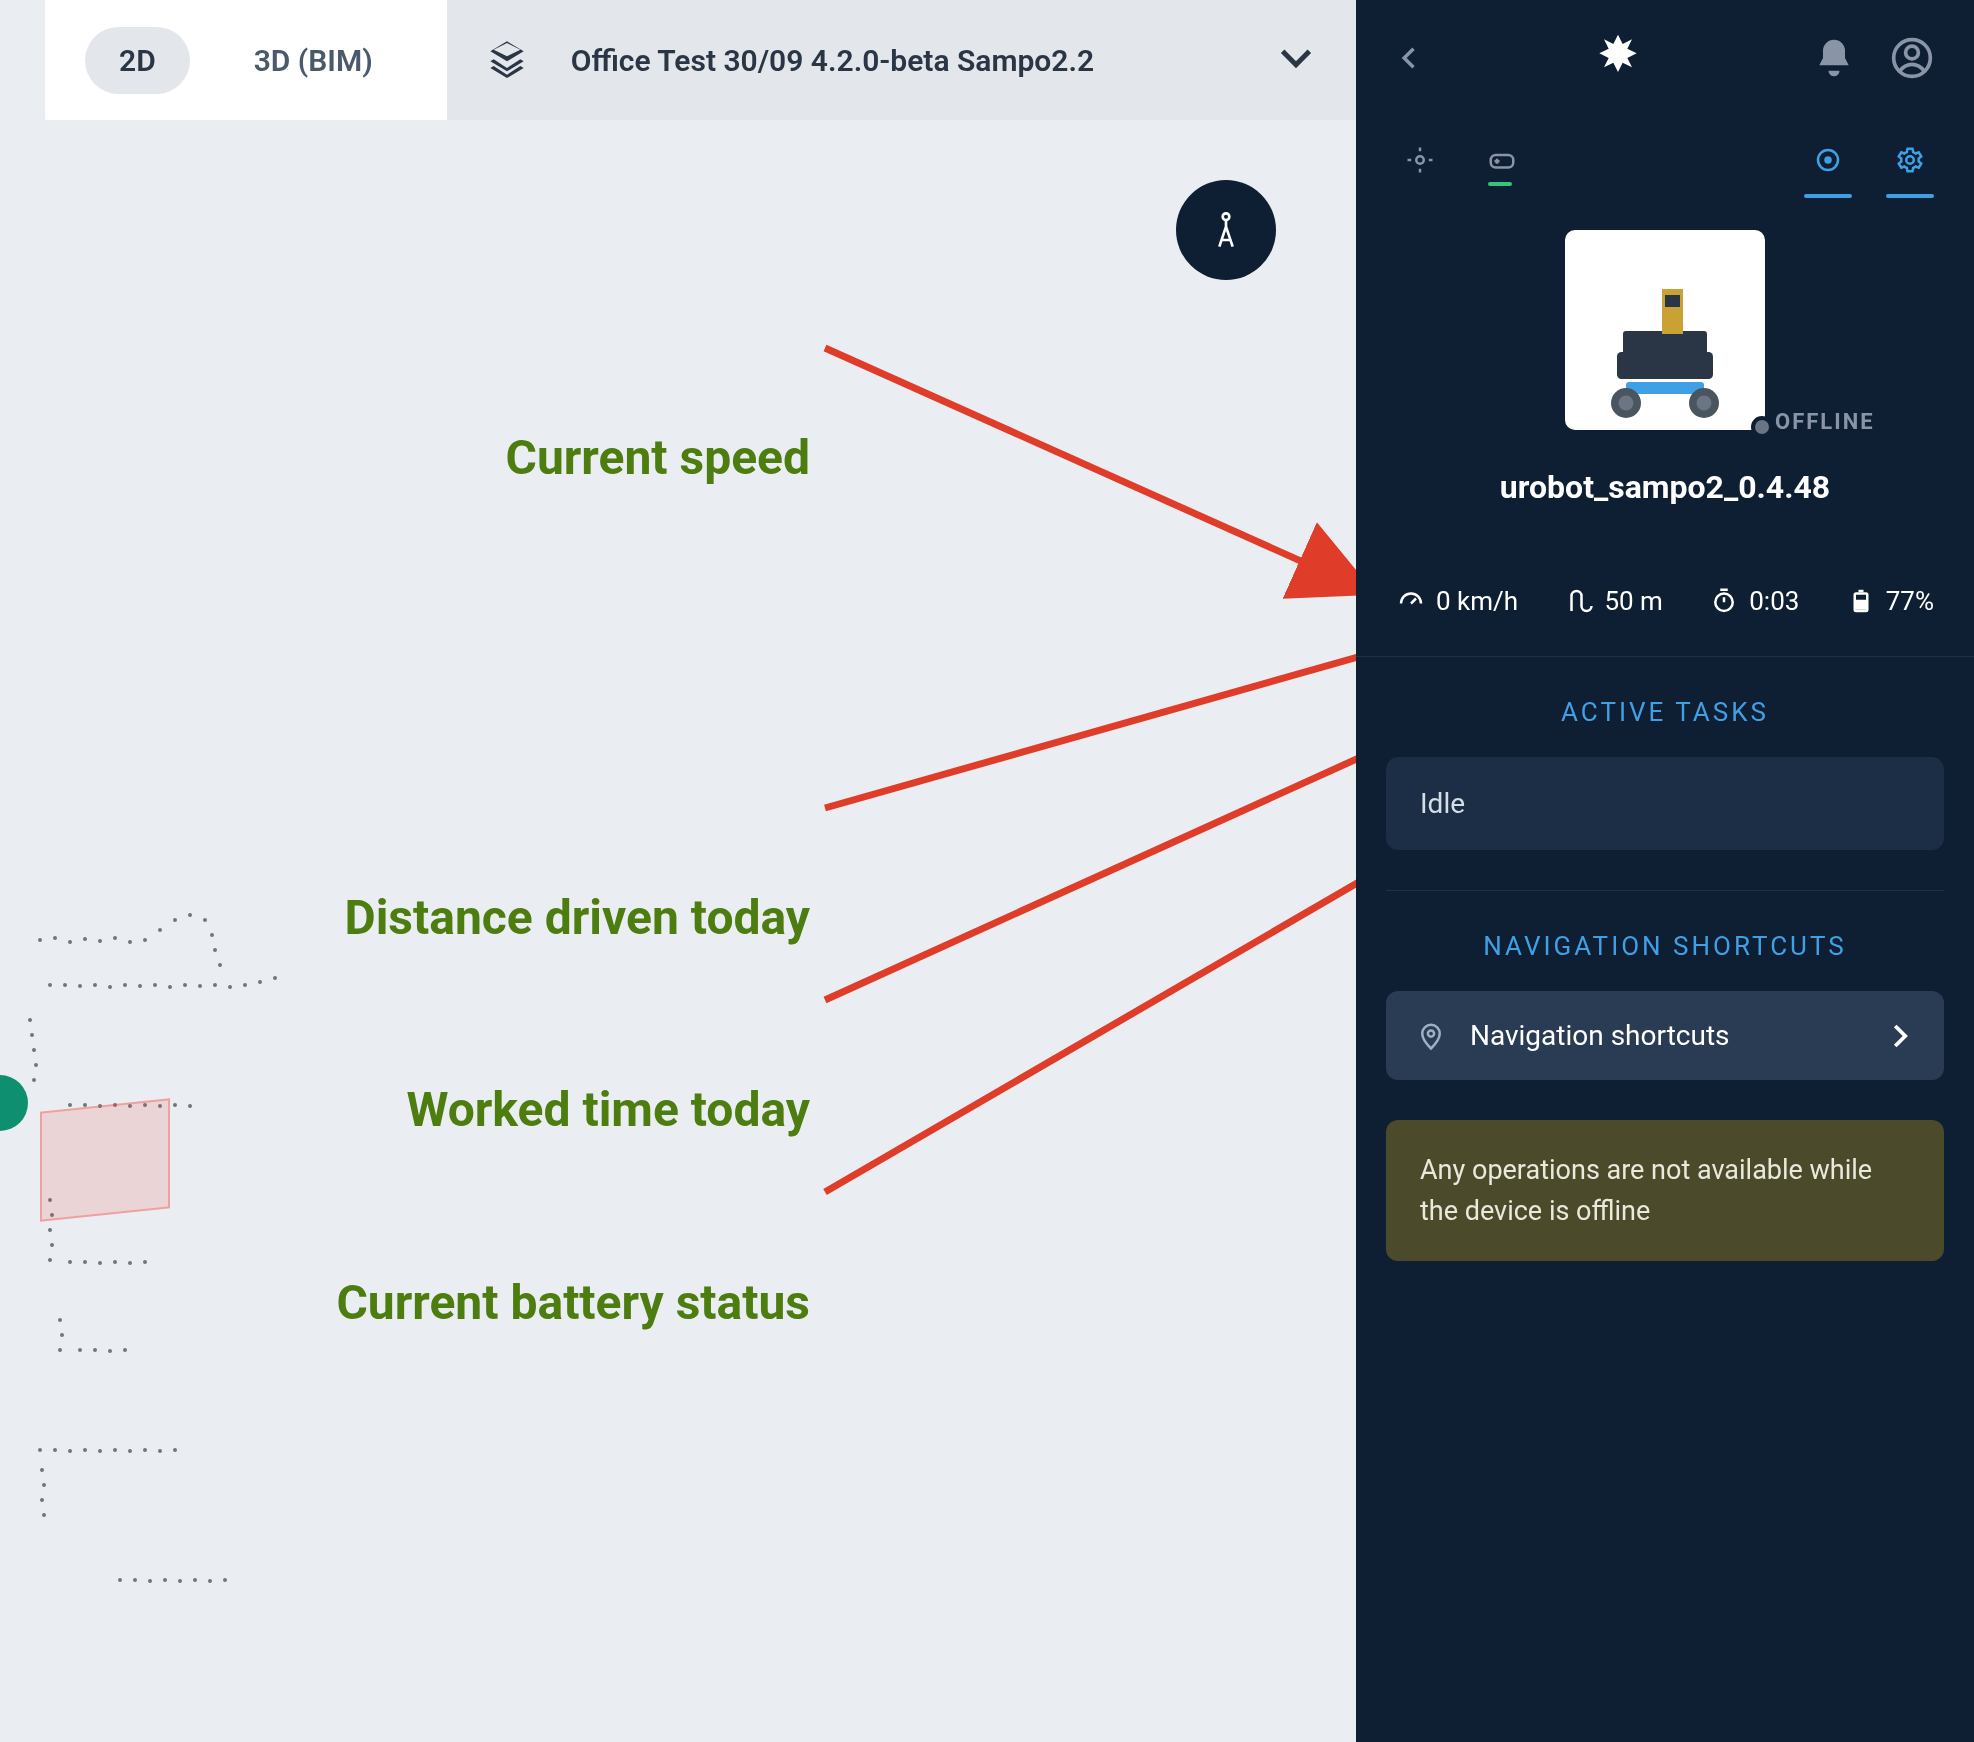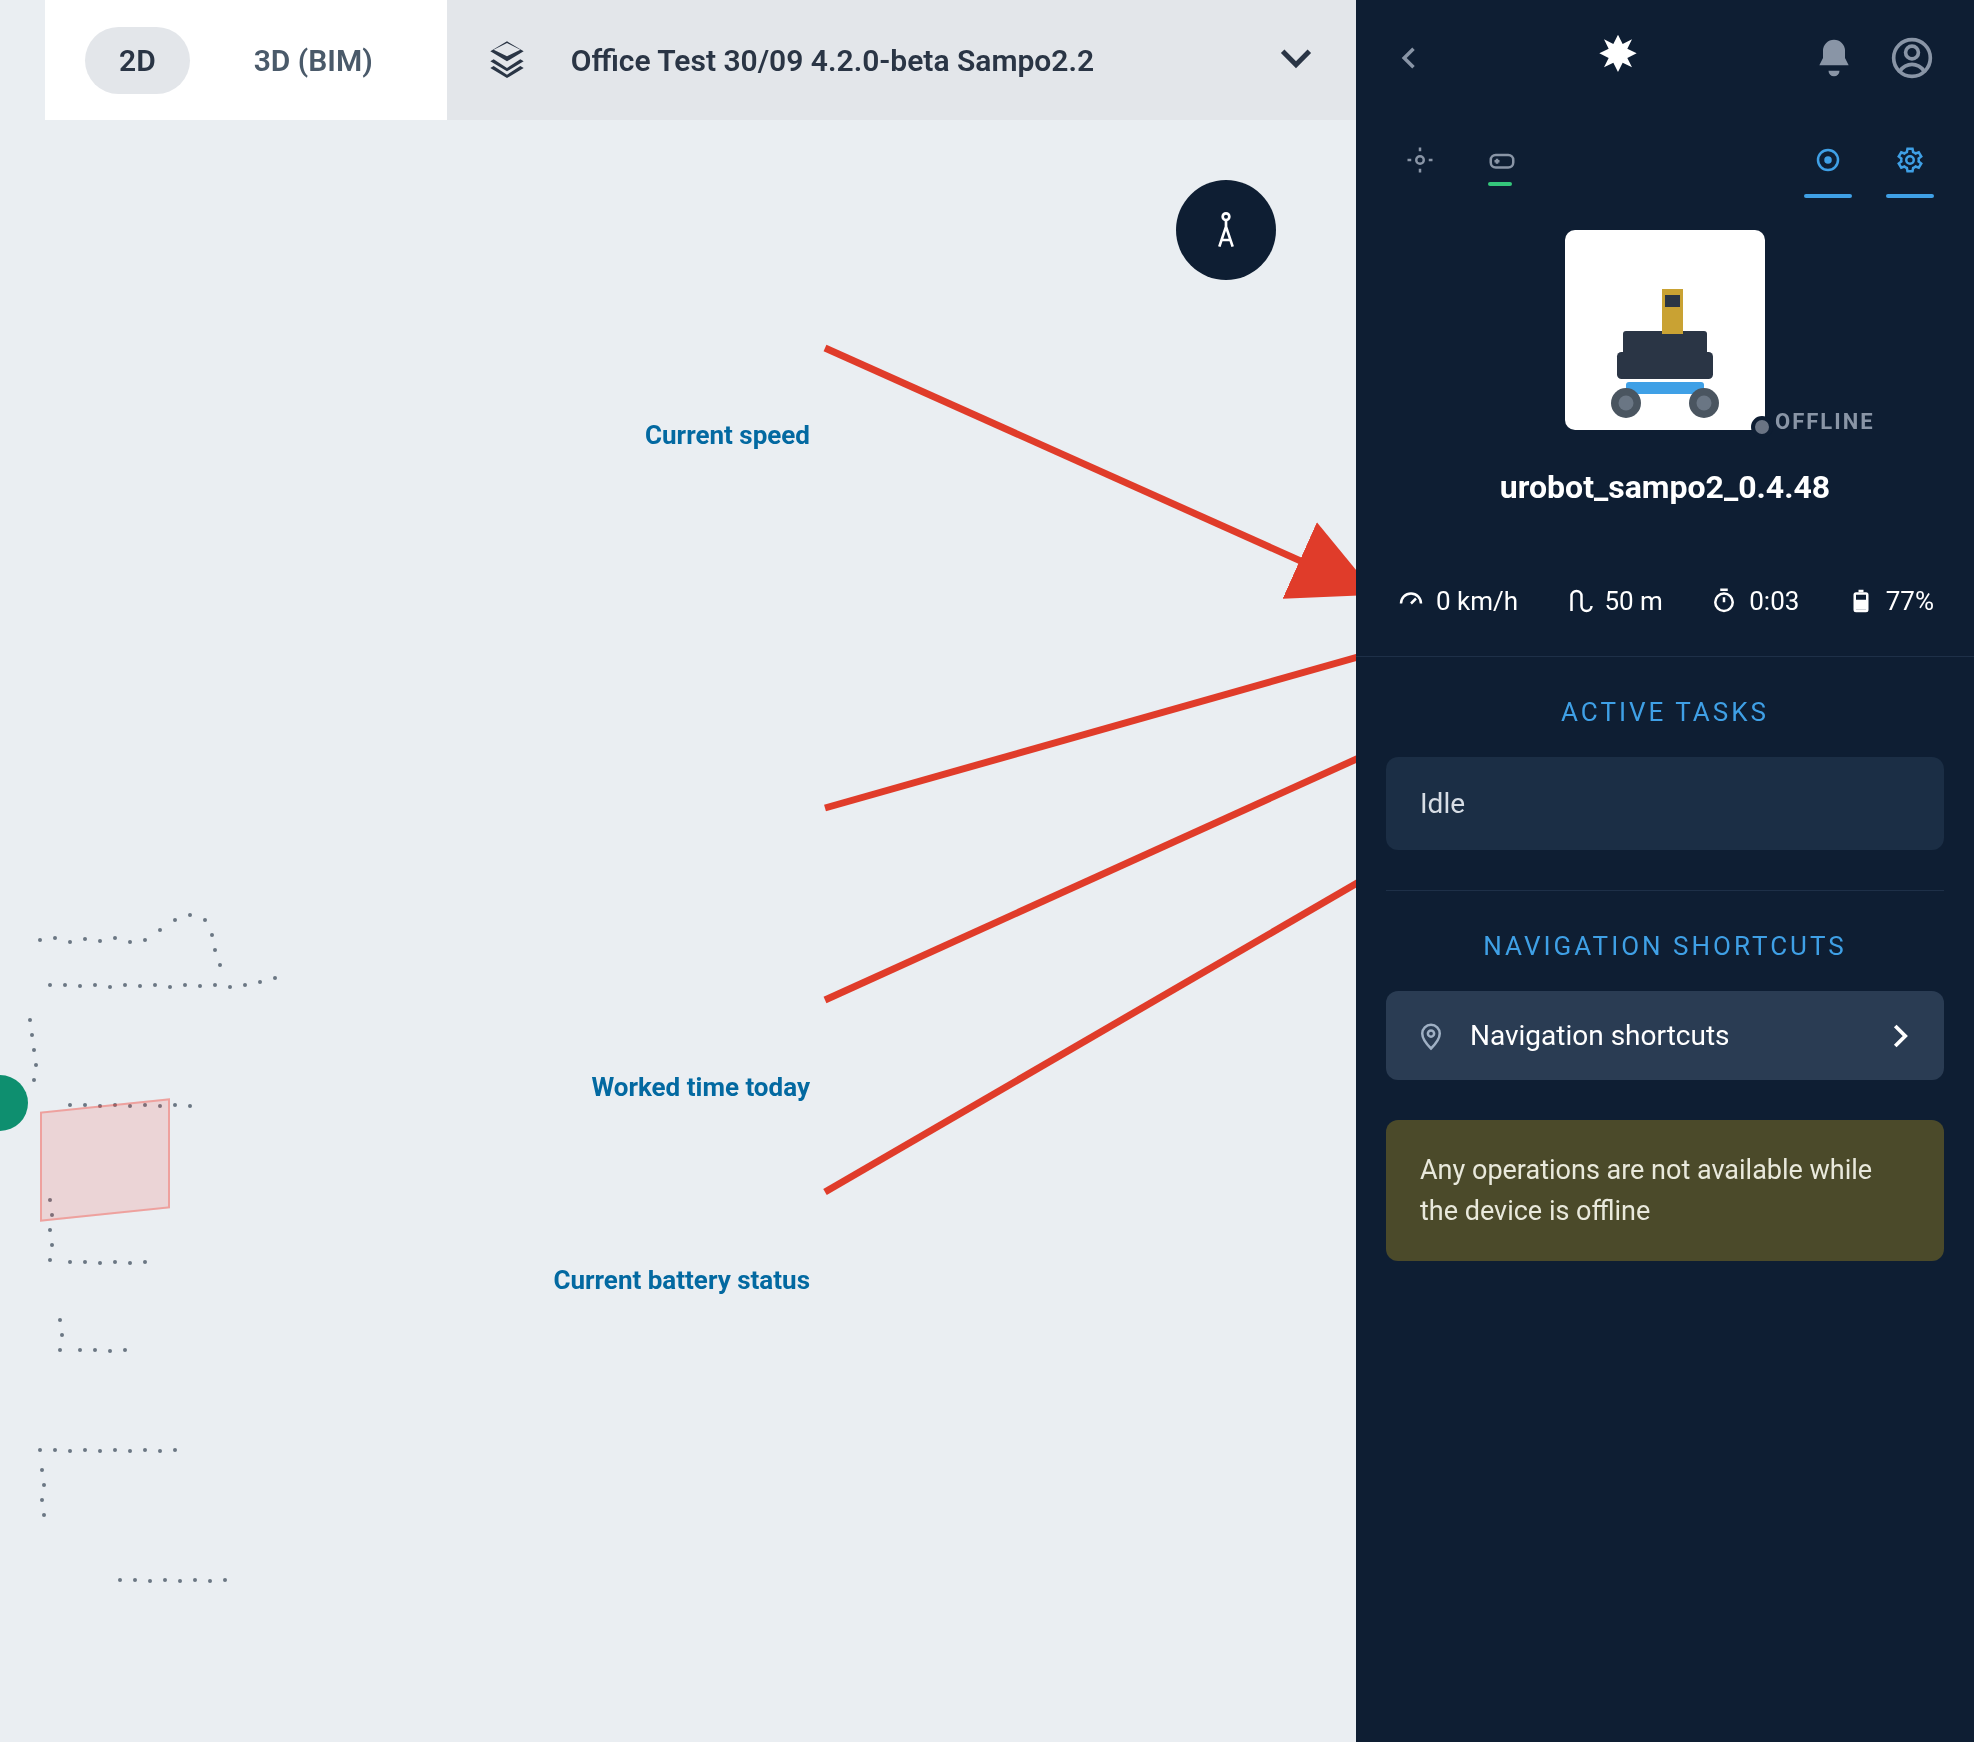--- a/index.html
+++ b/index.html
@@ -117,25 +117,26 @@
     border: 2px solid rgba(244,67,54,0.35);
     transform: skewY(-6deg);
   }
 
   
   .annotation {
     position: absolute;
     pointer-events: none;
   }
   .annotation-label {
-    color: #0369a1;
-    font-size: 26px;
+    color: #4d7c0f;
+    font-size: 48px;
     font-weight: 700;
     white-space: nowrap;
     text-align: right;
+    margin-top: 9px;
   }
   .ann-speed    { left: 0;   top: 300px;  width: 810px; }
   .ann-distance { left: 0;   top: 760px;  width: 810px; }
   .ann-time     { left: 0;   top: 952px;  width: 810px; }
   .ann-battery  { left: 0;   top: 1145px; width: 810px; }
 
   .arrow-svg { position:absolute; overflow:visible; pointer-events:none; z-index:5; }
 
   
   .sidebar {
@@ -421,20 +422,23 @@
           <circle cx="225" cy="760" r="2"></circle>
       </g>
     </svg>
 
     <div class="green-stub"></div>
     <div class="pink-zone"></div>
 
     <div class="annotation ann-speed">
         <div class="annotation-label">Current speed</div>
       </div>
+    <div class="annotation ann-distance">
+        <div class="annotation-label">Distance driven today</div>
+      </div>
     <div class="annotation ann-time">
         <div class="annotation-label">Worked  time today</div>
       </div>
     <div class="annotation ann-battery">
         <div class="annotation-label">Current battery status</div>
       </div>
   </div>
 </div>
 
 <svg class="arrow-svg" style="left:0;top:0;" width="1974" height="1742">

